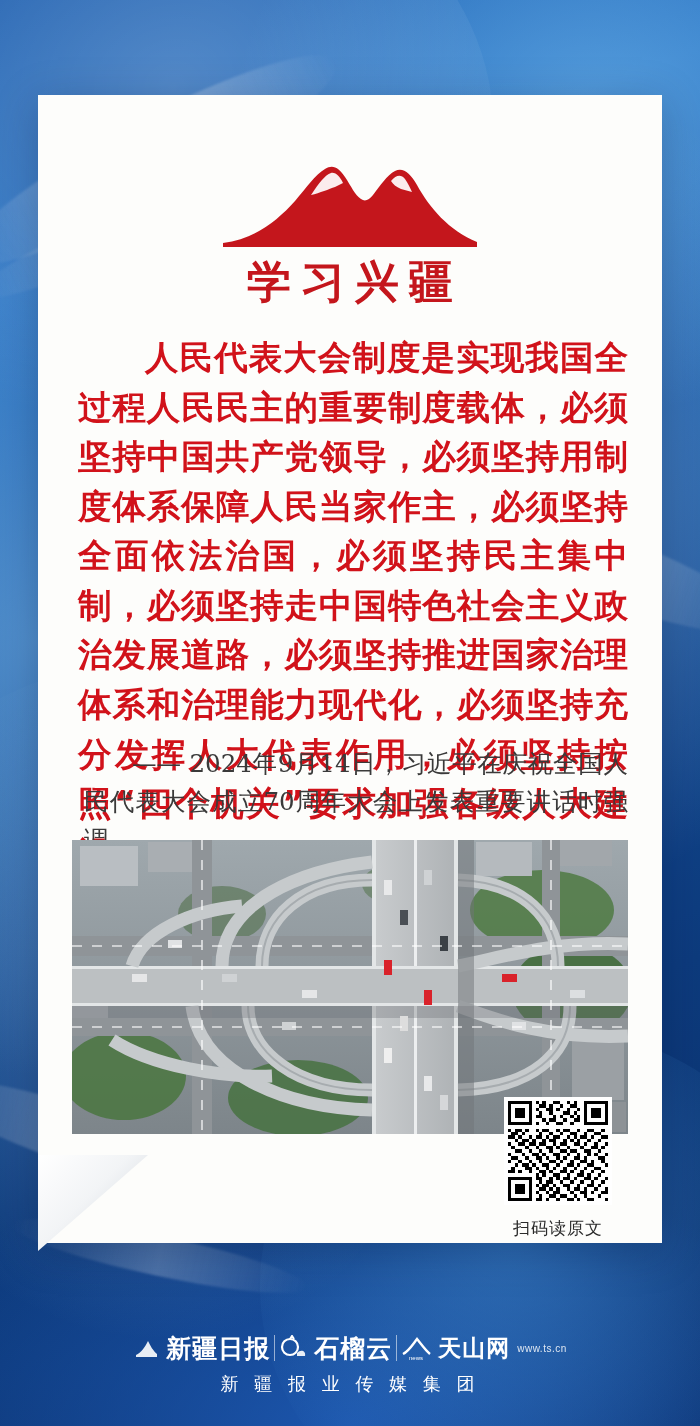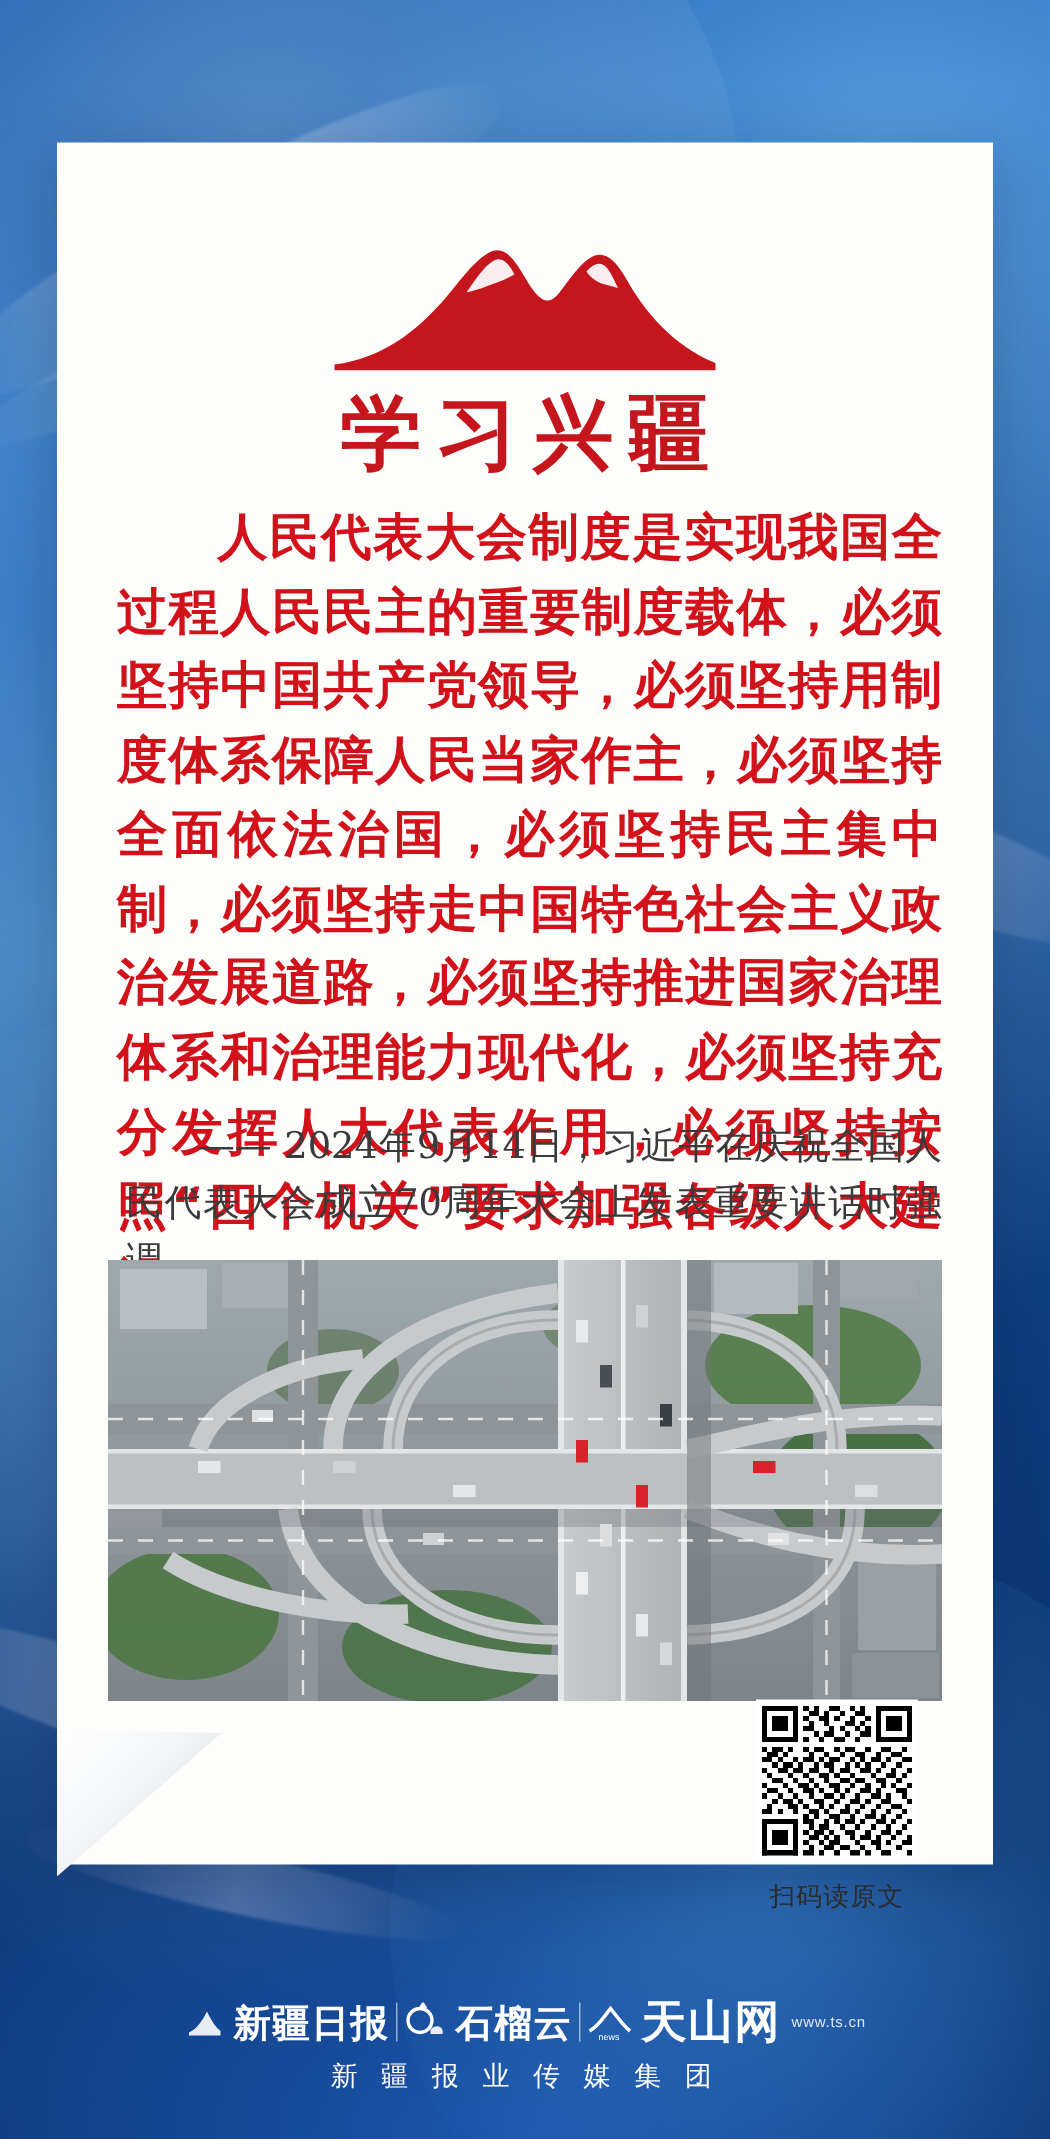--- a/index.html
+++ b/index.html
@@ -95,21 +95,21 @@
   .logo-mt {
     width: 270px;
     height: 92px;
     margin: 0 auto;
     display: block;
   }
   .logo-title {
     margin-top: 6px;
     font-family: "DejaVu Serif", "Liberation Serif", serif;
     font-weight: bold;
-    font-size: 54px;
+    font-size: 44px;
     letter-spacing: 10px;
     color: #c4161c;
     text-indent: 10px;
   }
 
   
   .quote {
     position: absolute;
     left: 40px;
     right: 34px;
@@ -148,21 +148,21 @@
     height: 294px;
     overflow: hidden;
     background: #8a8f93;
   }
   .photo svg { display: block; }
 
   
   .qr-block {
     position: absolute;
     right: 38px;
-    top: 1038px;
+    top: 1002px;
     width: 132px;
     text-align: center;
   }
   .qr {
     width: 108px;
     height: 108px;
     margin: 0 auto;
     background: #fff;
     padding: 4px;
     box-sizing: border-box;
@@ -197,21 +197,21 @@
     color: #ffffff;
   }
   .f-logo .f-text {
     font-family: "DejaVu Serif", "Liberation Serif", serif;
     font-weight: bold;
     font-size: 25px;
     letter-spacing: 1px;
     color: #ffffff;
   }
   .f-logo .f-text.small {
-    font-size: 30px;
+    font-size: 23px;
   }
   .f-sep {
     width: 1px;
     height: 26px;
     background: rgba(255,255,255,0.55);
   }
   .f-sub {
     font-size: 10px;
     color: rgba(255,255,255,0.85);
     letter-spacing: 0.5px;

